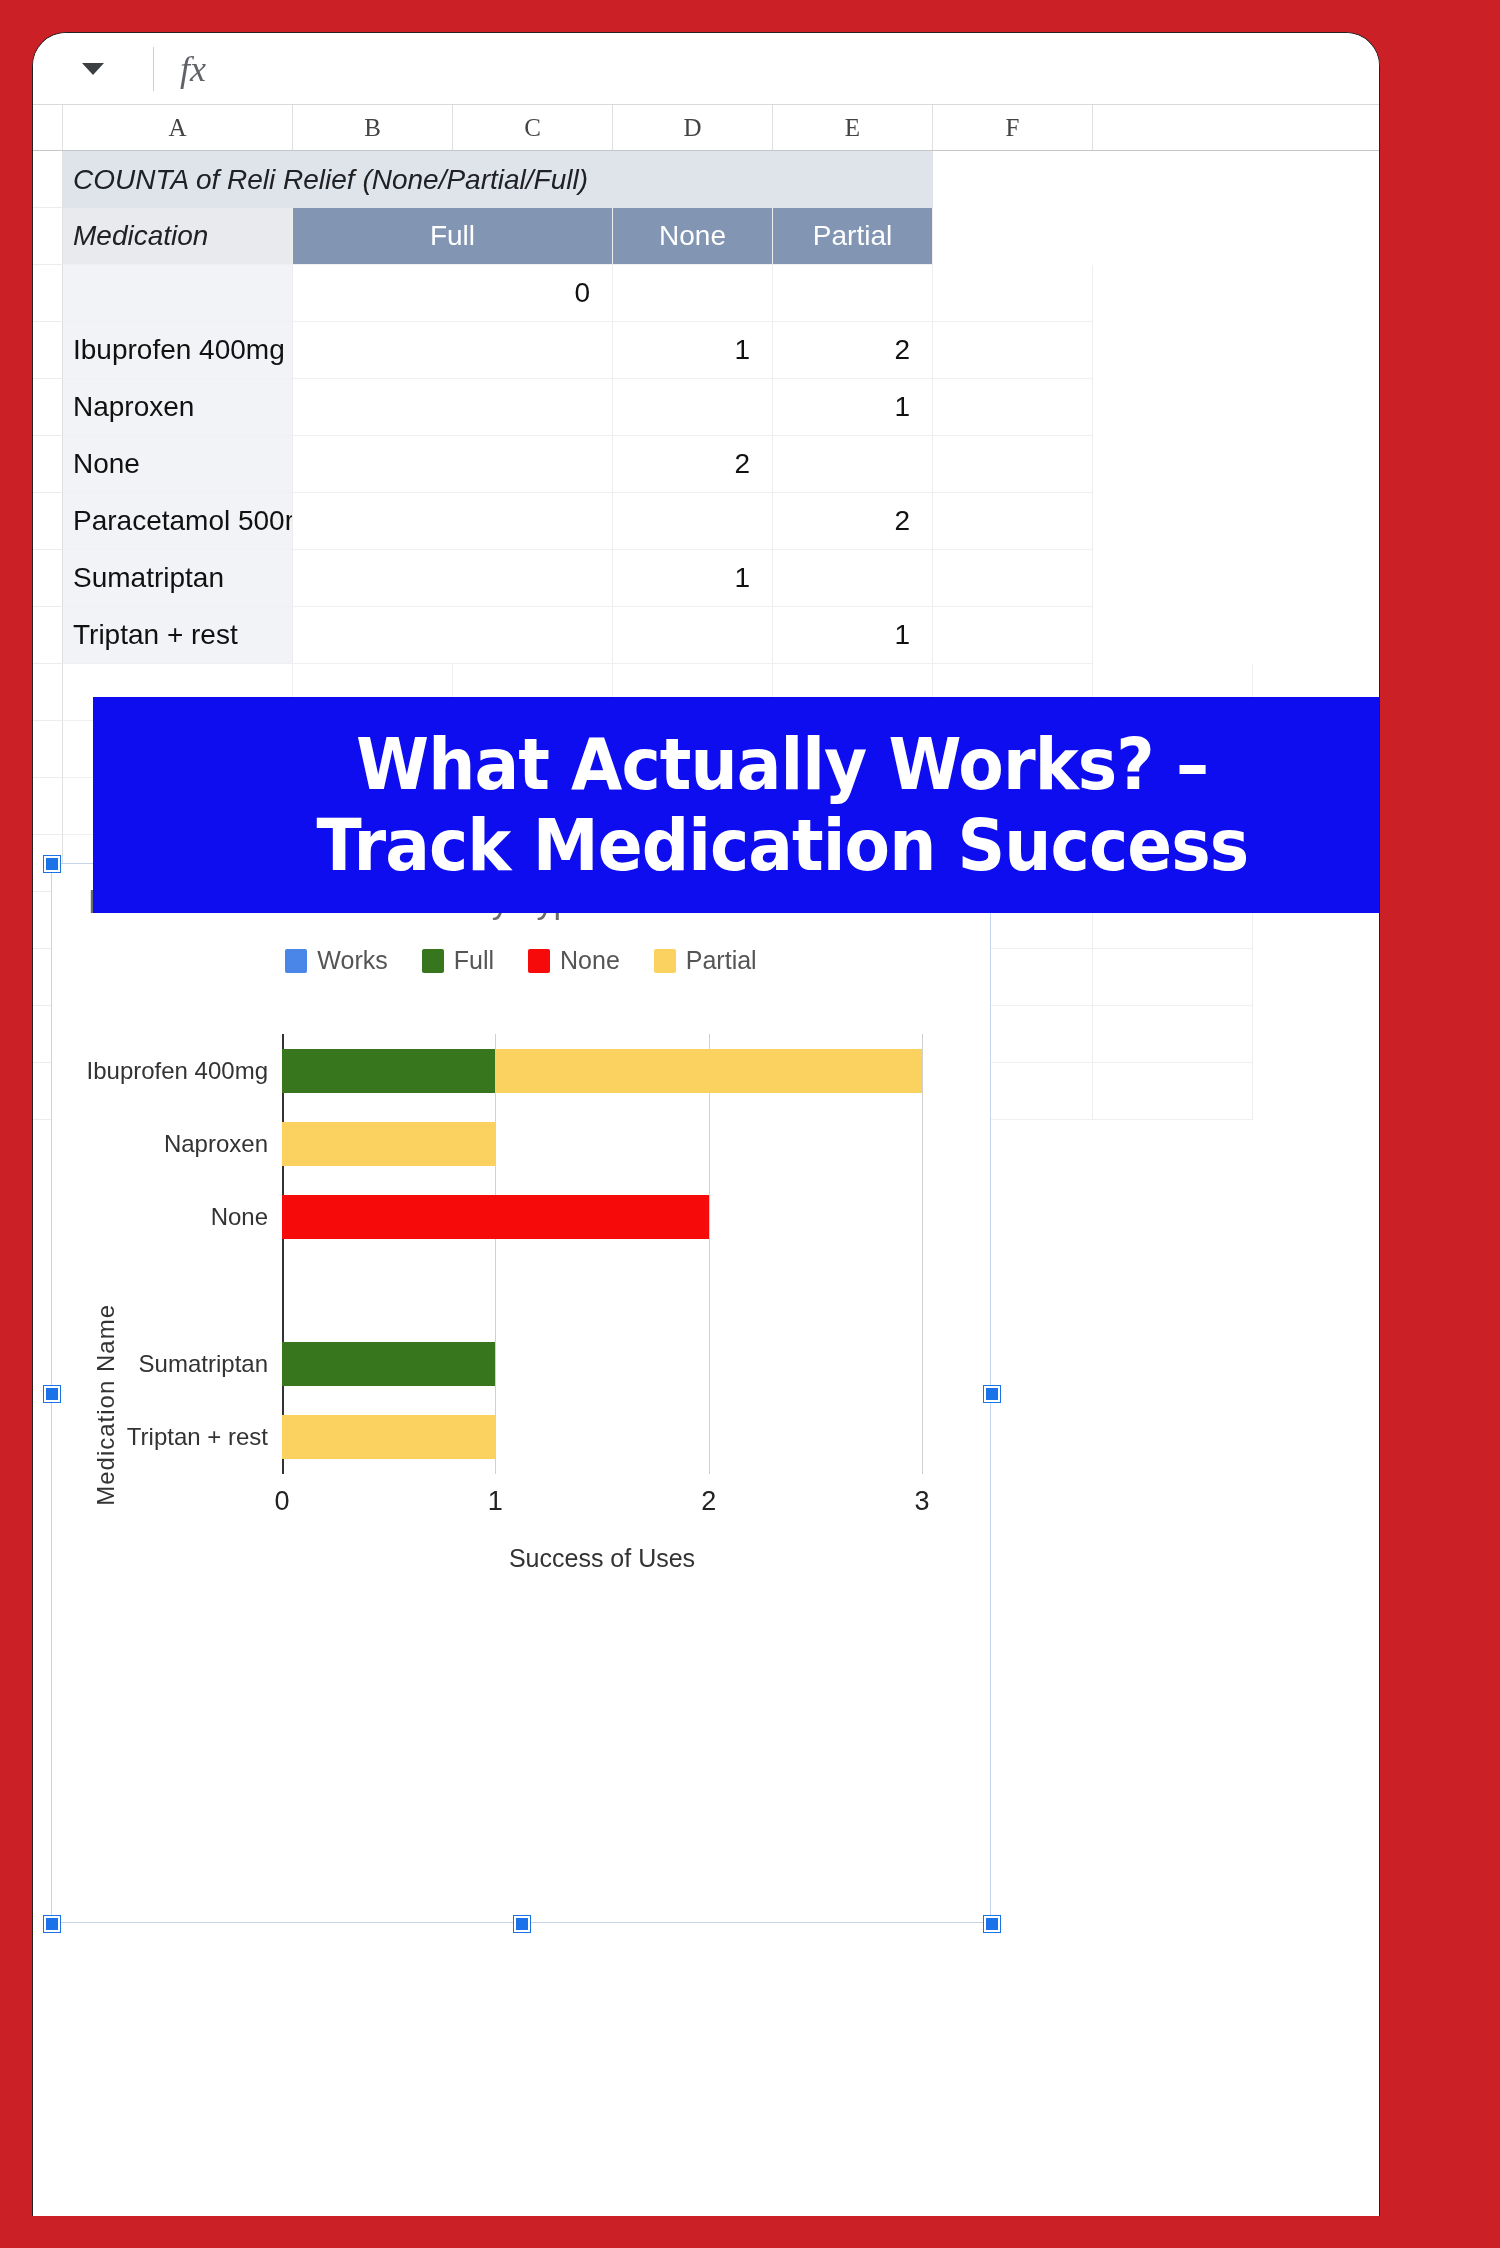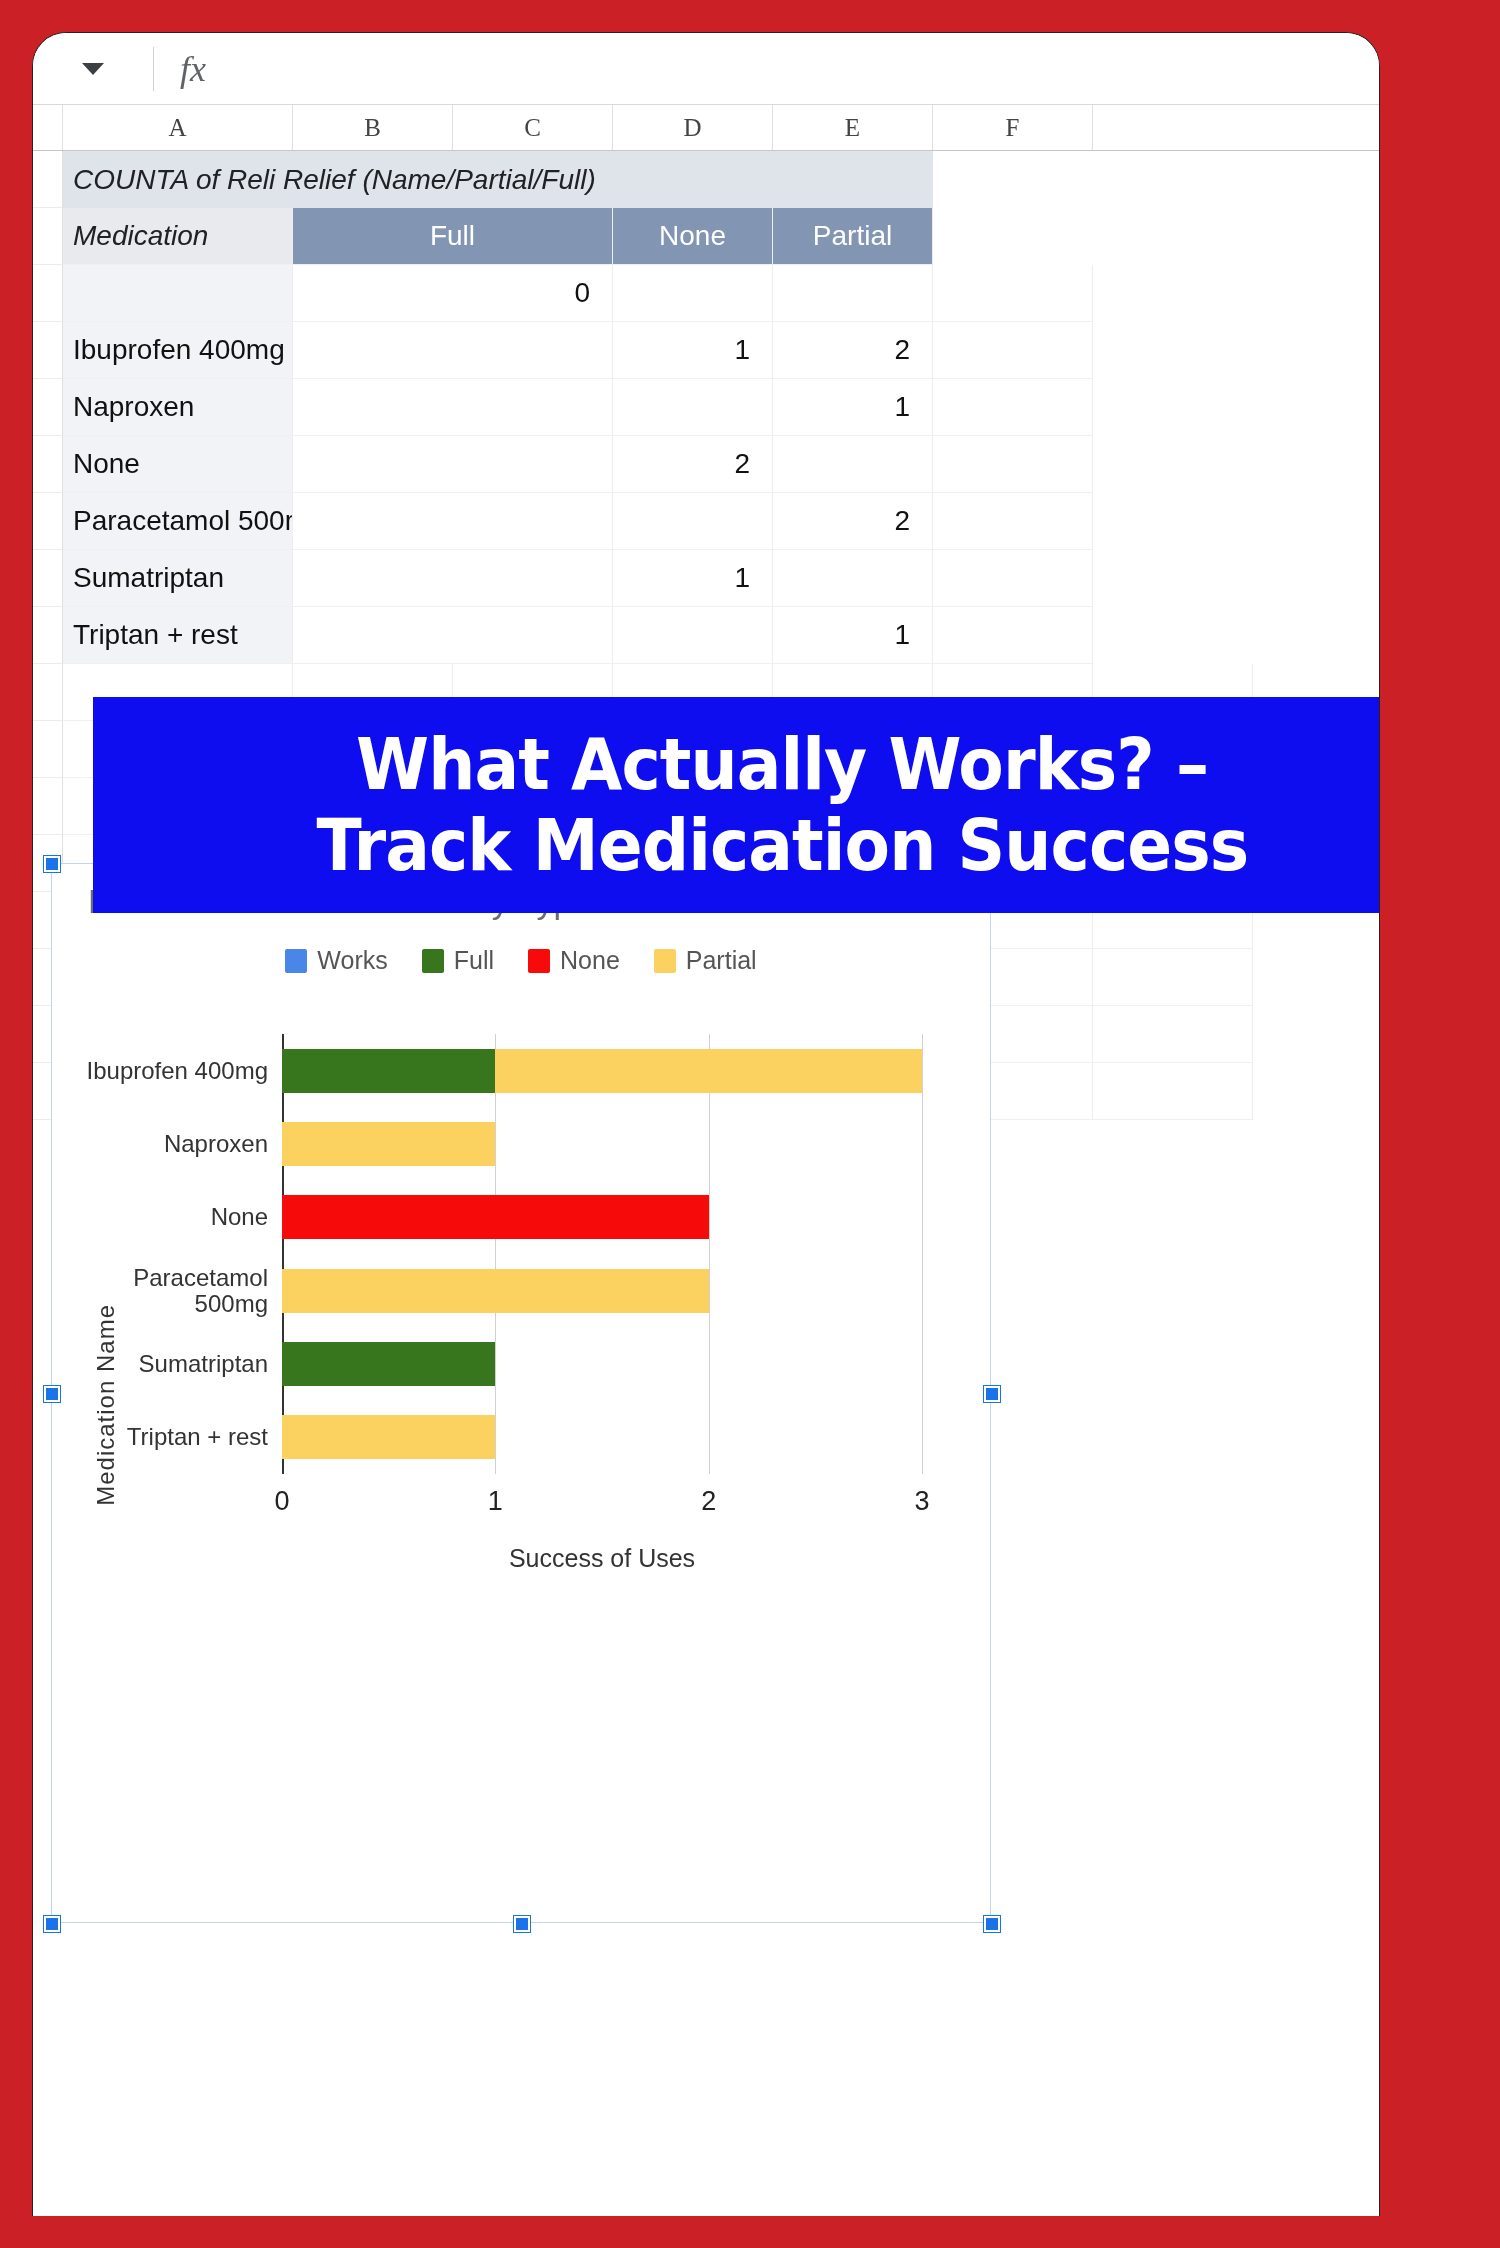--- a/index.html
+++ b/index.html
@@ -212,21 +212,21 @@
       <div class="col-head" style="width: 160px;">B</div>
       <div class="col-head" style="width: 160px;">C</div>
       <div class="col-head" style="width: 160px;">D</div>
       <div class="col-head" style="width: 160px;">E</div>
       <div class="col-head" style="width: 160px;">F</div>
     </div>
 
   <div id="grid">
       <div class="grid-row pivot-title-row">
         <div class="row-gutter"></div>
-        <div class="cell" style="width: 870px;">COUNTA of Reli Relief (Name/Partial/Full)</div>
+        <div class="cell" style="width: 870px;">COUNTA of Reli Relief (None/Partial/Full)</div>
       </div>
       <div class="grid-row pivot-head-row">
         <div class="row-gutter"></div>
         <div class="cell cell-label" style="width: 230px;">Medication</div>
         <div class="cell cell-val" style="width: 320px;">Full</div>
         <div class="cell cell-val" style="width: 160px;">None</div>
         <div class="cell cell-val" style="width: 160px;">Partial</div>
       </div>
       <div class="grid-row pivot-body-row blank-row">
         <div class="row-gutter"></div>
@@ -401,25 +401,20 @@
             <div class="bar-seg" style="width: 426.667px; background: rgb(251, 210, 95);"></div>
           </div>
           <div class="bar-track" style="top: 88px;">
             <div class="bar-label" style="top: 0px; width: 200px; line-height: 44px;">Naproxen</div>
             <div class="bar-seg" style="width: 213.333px; background: rgb(251, 210, 95);"></div>
           </div>
           <div class="bar-track" style="top: 161.333px;">
             <div class="bar-label" style="top: 0px; width: 200px; line-height: 44px;">None</div>
             <div class="bar-seg" style="width: 426.667px; background: rgb(246, 10, 10);"></div>
           </div>
-          <div class="bar-track" style="top: 234.667px;">
-            <div class="bar-label" style="top: -4px; width: 200px; line-height: 1.1;">Paracetamol
-500mg</div>
-            <div class="bar-seg" style="width: 426.667px; background: rgb(251, 210, 95);"></div>
-          </div>
           <div class="bar-track" style="top: 308px;">
             <div class="bar-label" style="top: 0px; width: 200px; line-height: 44px;">Sumatriptan</div>
             <div class="bar-seg" style="width: 213.333px; background: rgb(55, 118, 29);"></div>
           </div>
           <div class="bar-track" style="top: 381.333px;">
             <div class="bar-label" style="top: 0px; width: 200px; line-height: 44px;">Triptan + rest</div>
             <div class="bar-seg" style="width: 213.333px; background: rgb(251, 210, 95);"></div>
           </div>
         </div>
       <div id="x-ticks">

